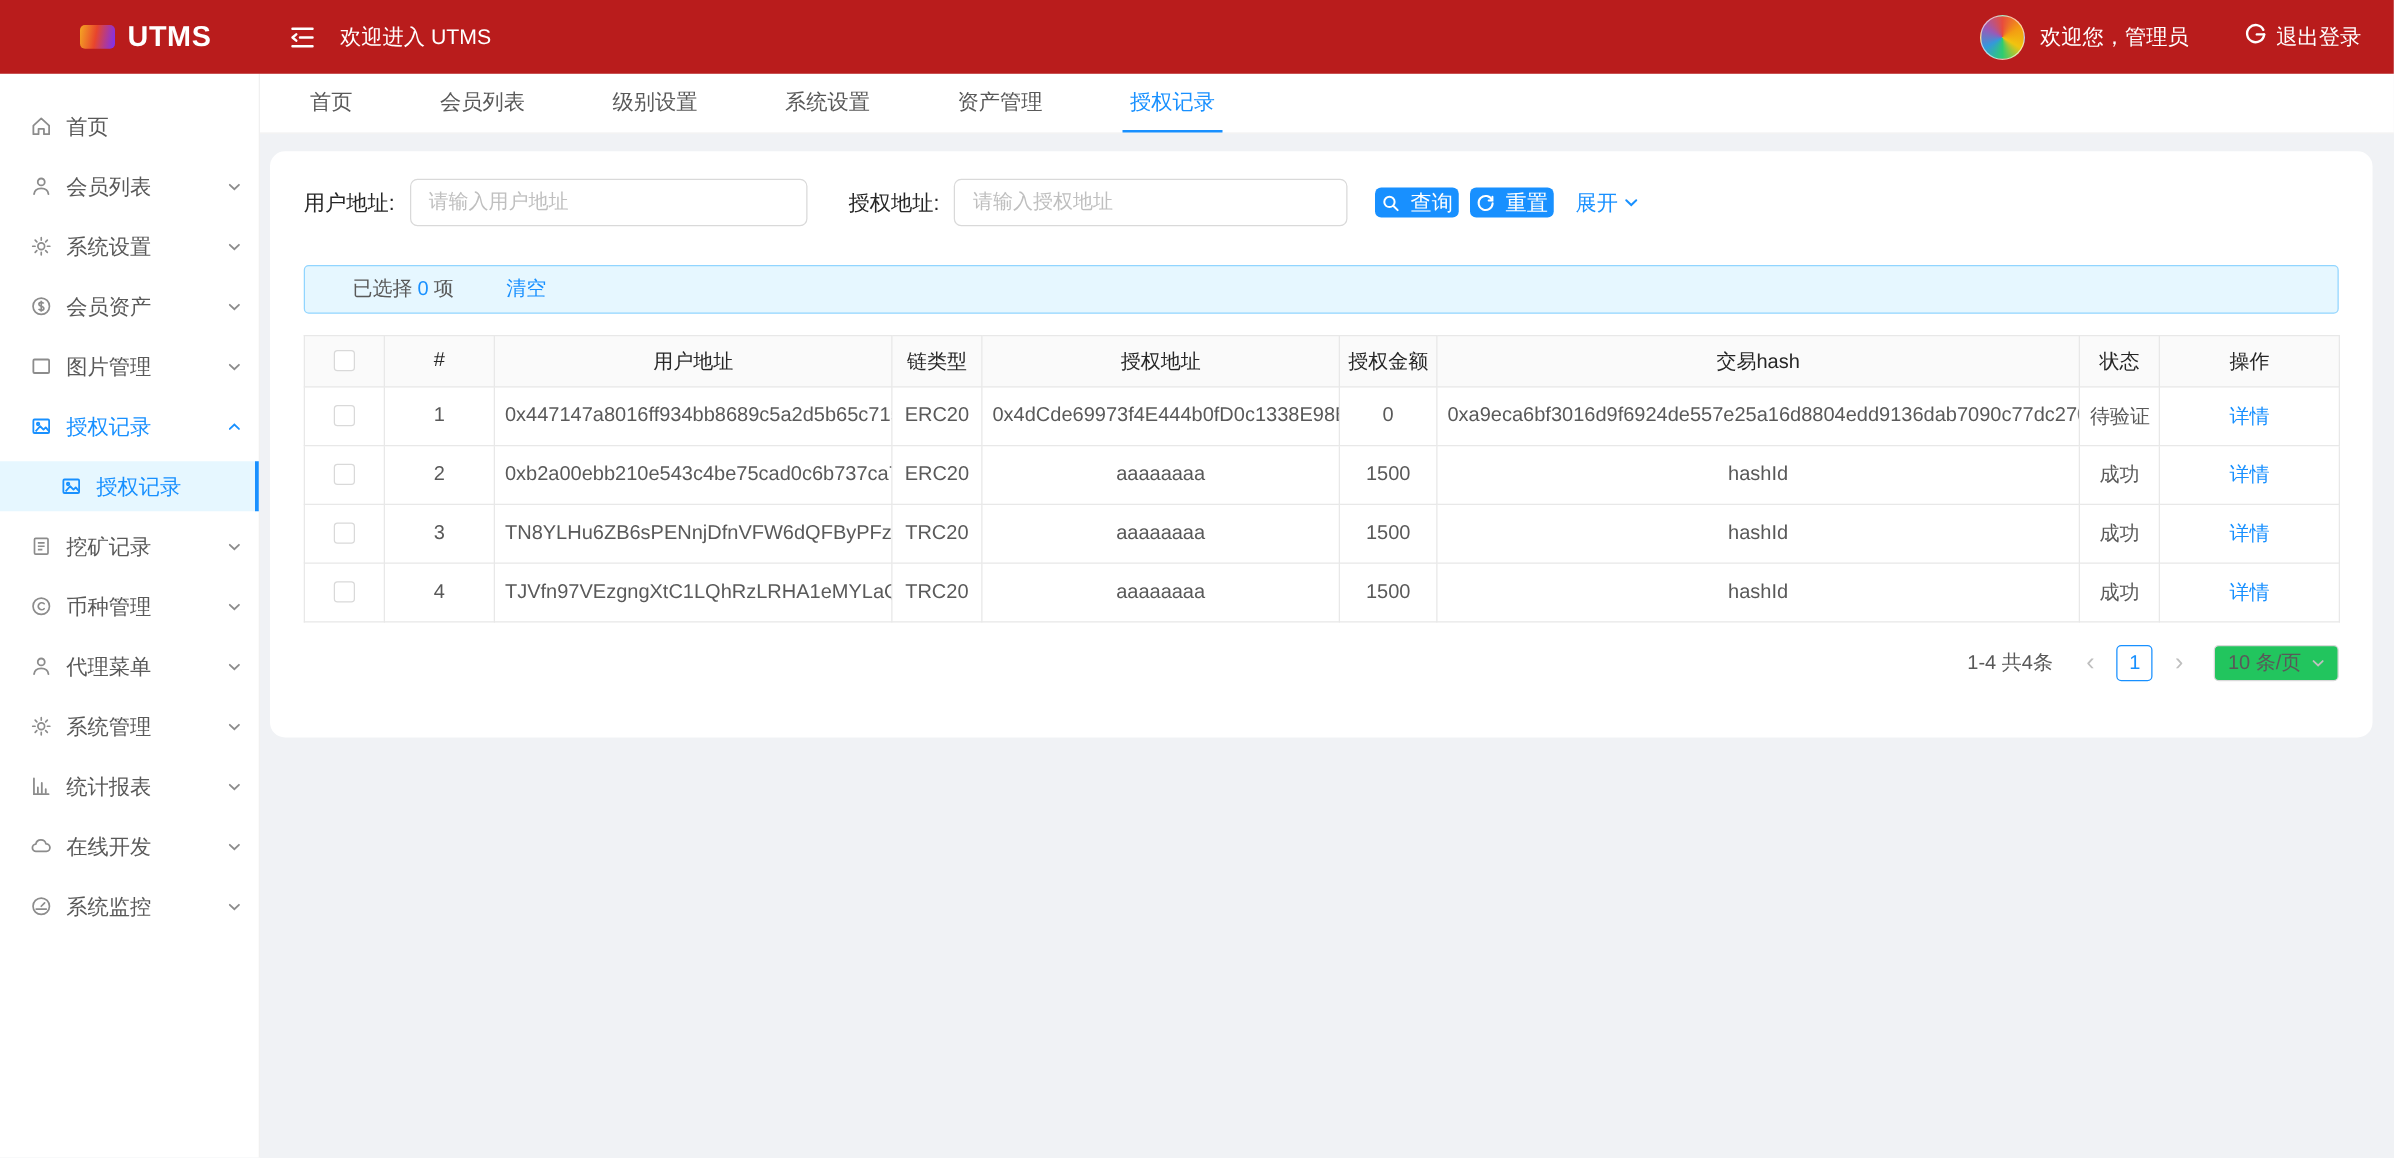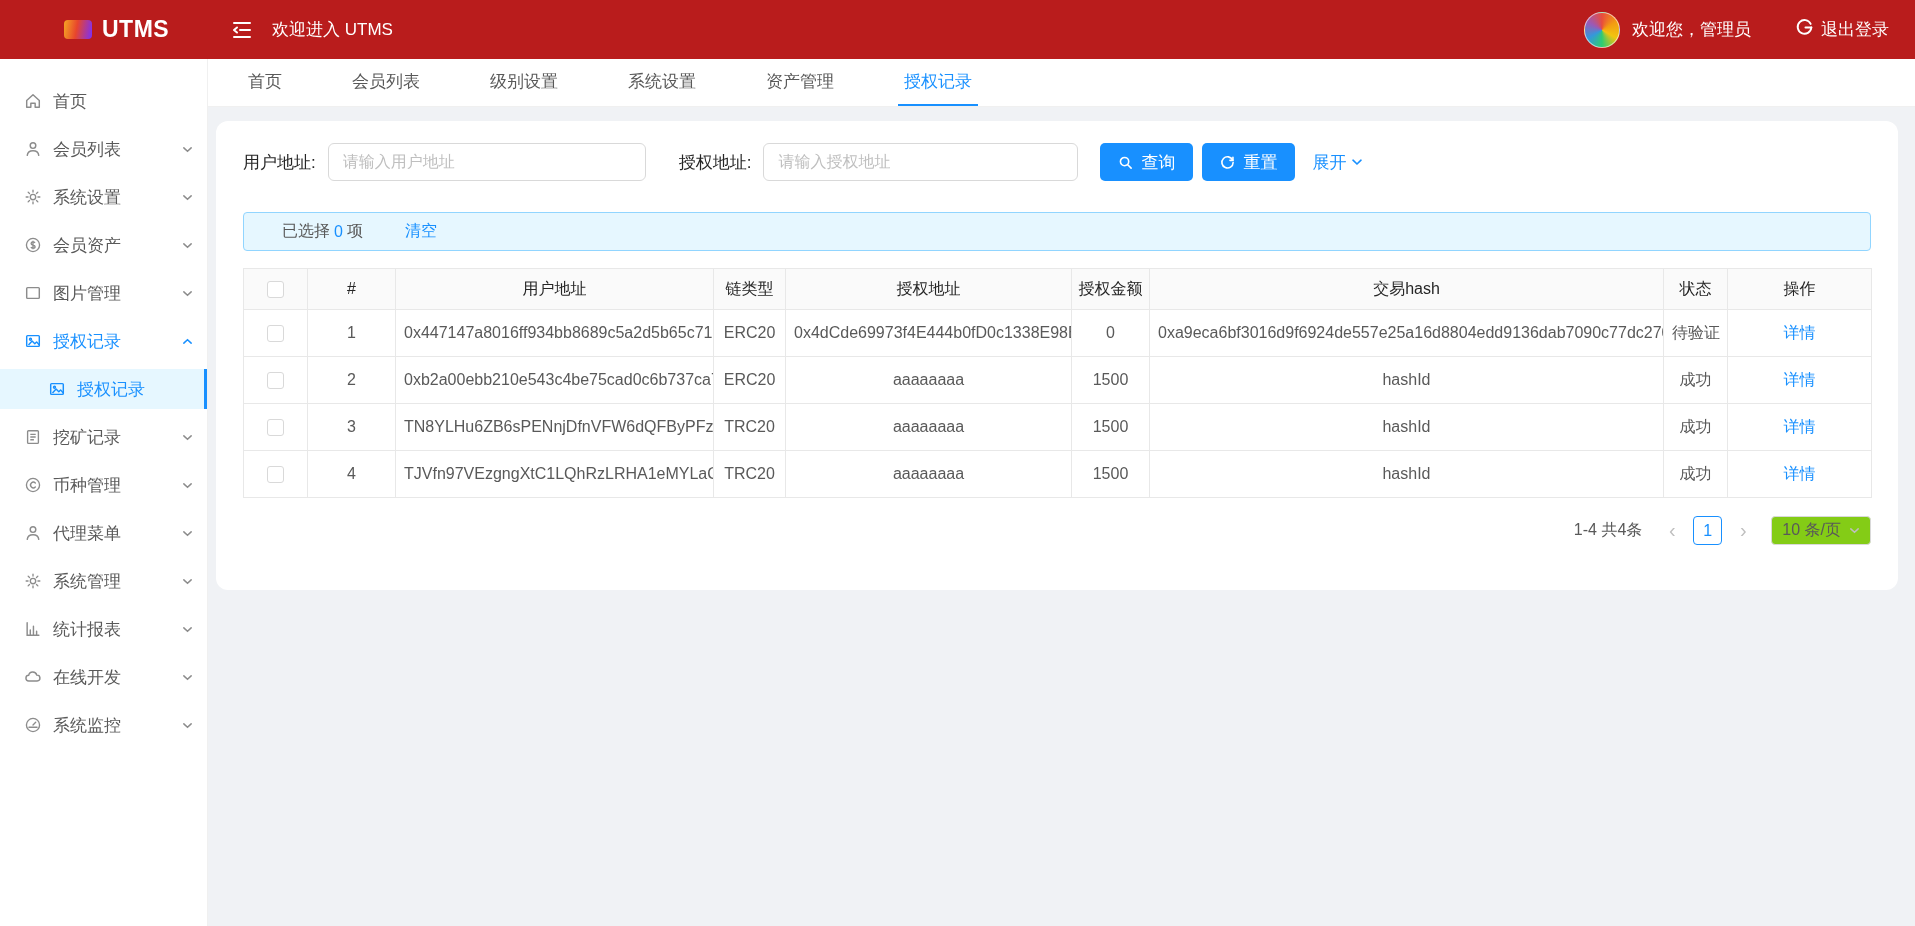--- a/index.html
+++ b/index.html
@@ -55,23 +55,23 @@
     background:#fff; border-radius:12px; padding:22px 27px 0 27px; }
 
   
   .filter-row { display:flex; align-items:center; height:38px; }
   .f-label { font-size:17px; color:#262626; margin-right:12px; white-space:nowrap; }
   .f-input { width:318px; height:38px; border:1px solid #d9d9d9; border-radius:6px;
     padding:0 14px; font-size:16px; color:#595959; outline:none;
     font-family:"Liberation Sans","DejaVu Sans",sans-serif; }
   .f-input::placeholder { color:#bfbfbf; }
   .grp2 { margin-left:33px; }
-  .btn { height:38px; border:none; border-radius:5px; background:#1890ff; color:#fff;
+  .btn { height:24px; border:none; border-radius:5px; background:#1890ff; color:#fff;
     font-size:17px; display:inline-flex; align-items:center; justify-content:center;
-    padding:0 18px; cursor:pointer; font-family:inherit; }
+    padding:0 5px; cursor:pointer; font-family:inherit; }
   .btn svg { margin-right:8px; }
   .btn-search { margin-left:22px; }
   .btn-reset { margin-left:9px; }
   .expand-link { margin-left:17px; color:#1890ff; font-size:17px; display:inline-flex;
     align-items:center; cursor:pointer; }
   .expand-link svg { margin-left:5px; }
 
   
   .sel-alert { margin-top:31px; height:39px; background:#e6f7ff; border:1px solid #91d5ff;
     border-radius:4px; display:flex; align-items:center; padding-left:38px;
@@ -92,21 +92,21 @@
 
   
   .pager { margin-top:18px; display:flex; align-items:center; justify-content:flex-end;
     font-size:16px; color:#595959; }
   .pg-total { margin-right:18px; }
   .pg-arrow { width:24px; text-align:center; color:#bfbfbf; font-size:20px; cursor:pointer; }
   .pg-page { min-width:29px; height:29px; border:1px solid #1890ff; border-radius:4px;
     color:#1890ff; display:flex; align-items:center; justify-content:center;
     margin:0 9px; cursor:pointer; }
   .pg-size { height:29px; border:1px solid #d9d9d9; border-radius:4px; display:flex;
-    align-items:center; padding:0 10px; margin-left:16px; cursor:pointer; background:#84cc16; }
+    align-items:center; padding:0 10px; margin-left:16px; cursor:pointer; background:#22c55e; }
   .pg-size .chev { color:#bfbfbf; margin-left:8px; font-size:12px; }
 
   svg { display:block; }
 </style>
 </head>
 <body>
 
 <div class="header">
   <div class="brand">
     <span class="logo-badge"></span>

